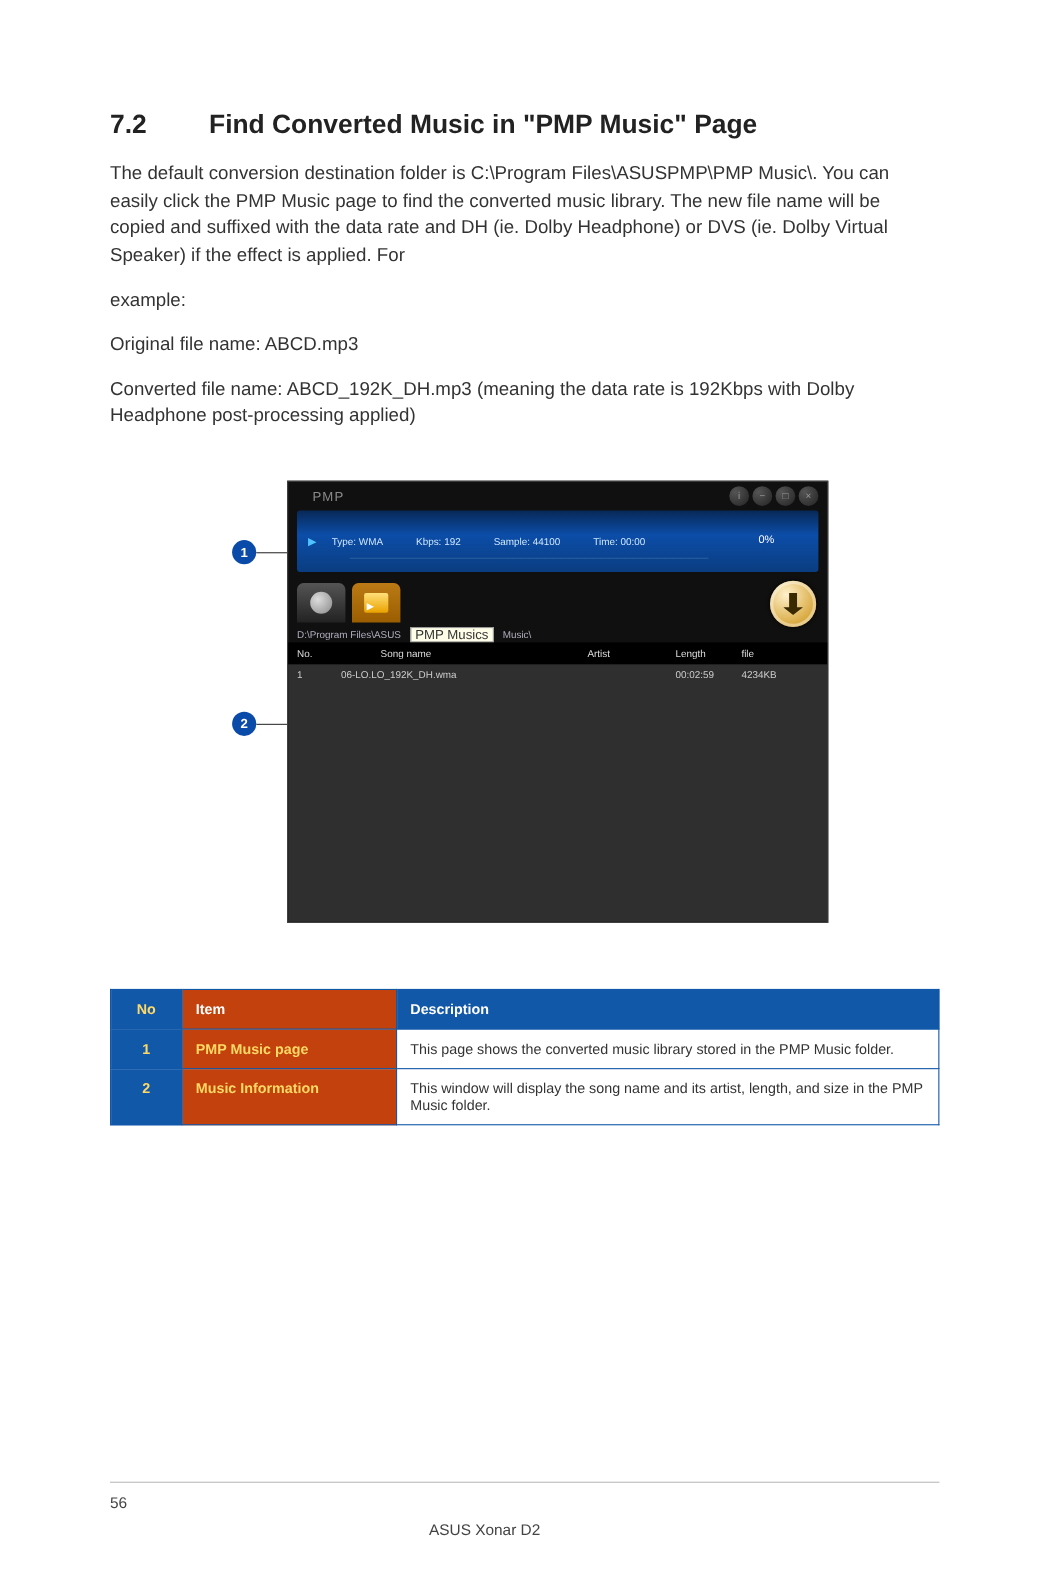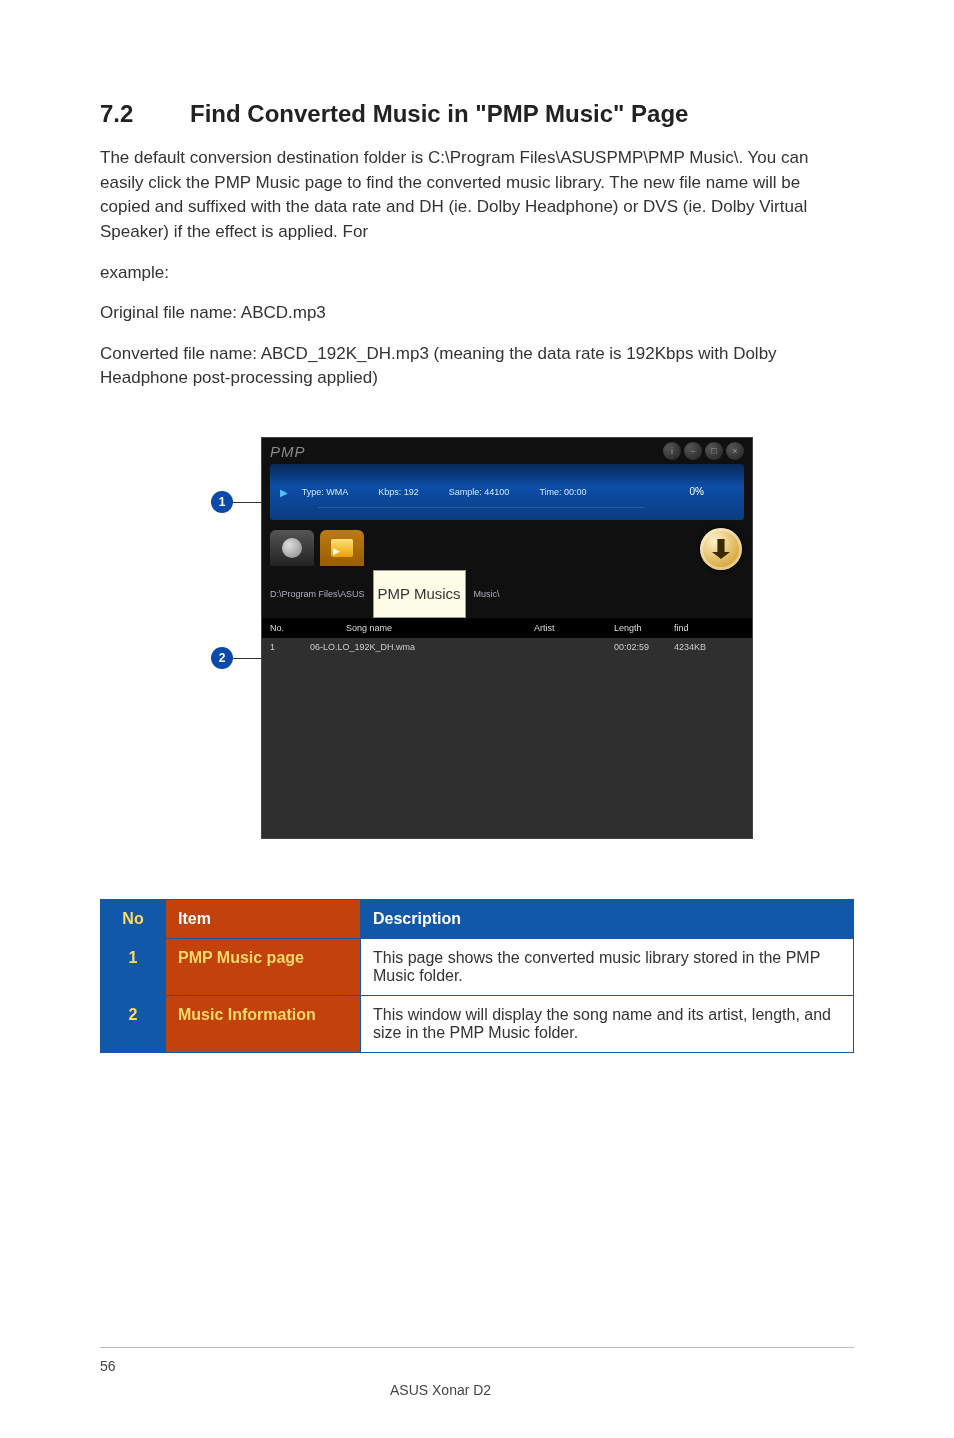--- a/index.html
+++ b/index.html
@@ -71,24 +71,24 @@
 }
 .app-titlebar {
   height: 26px;
   display: flex;
   align-items: center;
   justify-content: space-between;
   padding: 0 8px;
 }
 .app-title {
   color: #8a8a8a;
-  font-size: 15px;
+  font-size: 12px;
   font-family: Verdana, sans-serif;
-  font-style: italic;
   letter-spacing: 1px;
+  margin-left: 14px;
 }
 .win-icons {
   display: flex;
   gap: 3px;
 }
 .win-icon {
   width: 18px;
   height: 18px;
   border-radius: 50%;
   background: radial-gradient(circle at 30% 30%, #555, #222);
@@ -201,22 +201,22 @@
   font-size: 9px;
   display: flex;
   align-items: center;
   gap: 8px;
 }
 .path-tooltip {
   display: inline-block;
   background: #fdfde8;
   color: #333;
   border: 1px solid #999;
-  padding: 17px 4px;
-  font-size: 15px;
+  padding: 0 4px;
+  font-size: 12px;
   line-height: 12px;
 }
 .list-header {
   display: flex;
   background: #000;
   color: #ddd;
   font-size: 9px;
   padding: 5px 8px;
   gap: 0;
 }
@@ -242,21 +242,21 @@
 .desc-table {
   width: 100%;
   border-collapse: collapse;
   margin-top: 30px;
 }
 .desc-table th, .desc-table td {
   border: 1px solid #1258a8;
   padding: 10px 12px;
   text-align: left;
   vertical-align: top;
-  font-size: 16px;
+  font-size: 13px;
 }
 .desc-table thead th {
   background: #1258a8;
   color: #ffffff;
   font-weight: bold;
 }
 .desc-table .col-a {
   width: 40px;
   background: #1258a8;
   color: #ffd966;
@@ -348,21 +348,21 @@
         <span>D:\Program Files\ASUS</span>
           <span class="path-tooltip">PMP Musics</span>
           <span>Music\</span>
       </div>
 
       <div class="list-header">
         <div class="col-no">No.</div>
         <div class="col-song">Song name</div>
         <div class="col-artist">Artist</div>
         <div class="col-length">Length</div>
-        <div class="col-size">find</div>
+        <div class="col-size">file</div>
       </div>
       <div class="list-body">
         <div class="list-row">
           <div class="col-no">1</div>
           <div class="col-song" style="padding-left:4px">06-LO.LO_192K_DH.wma</div>
           <div class="col-artist"></div>
           <div class="col-length">00:02:59</div>
           <div class="col-size">4234KB</div>
         </div>
       </div>

